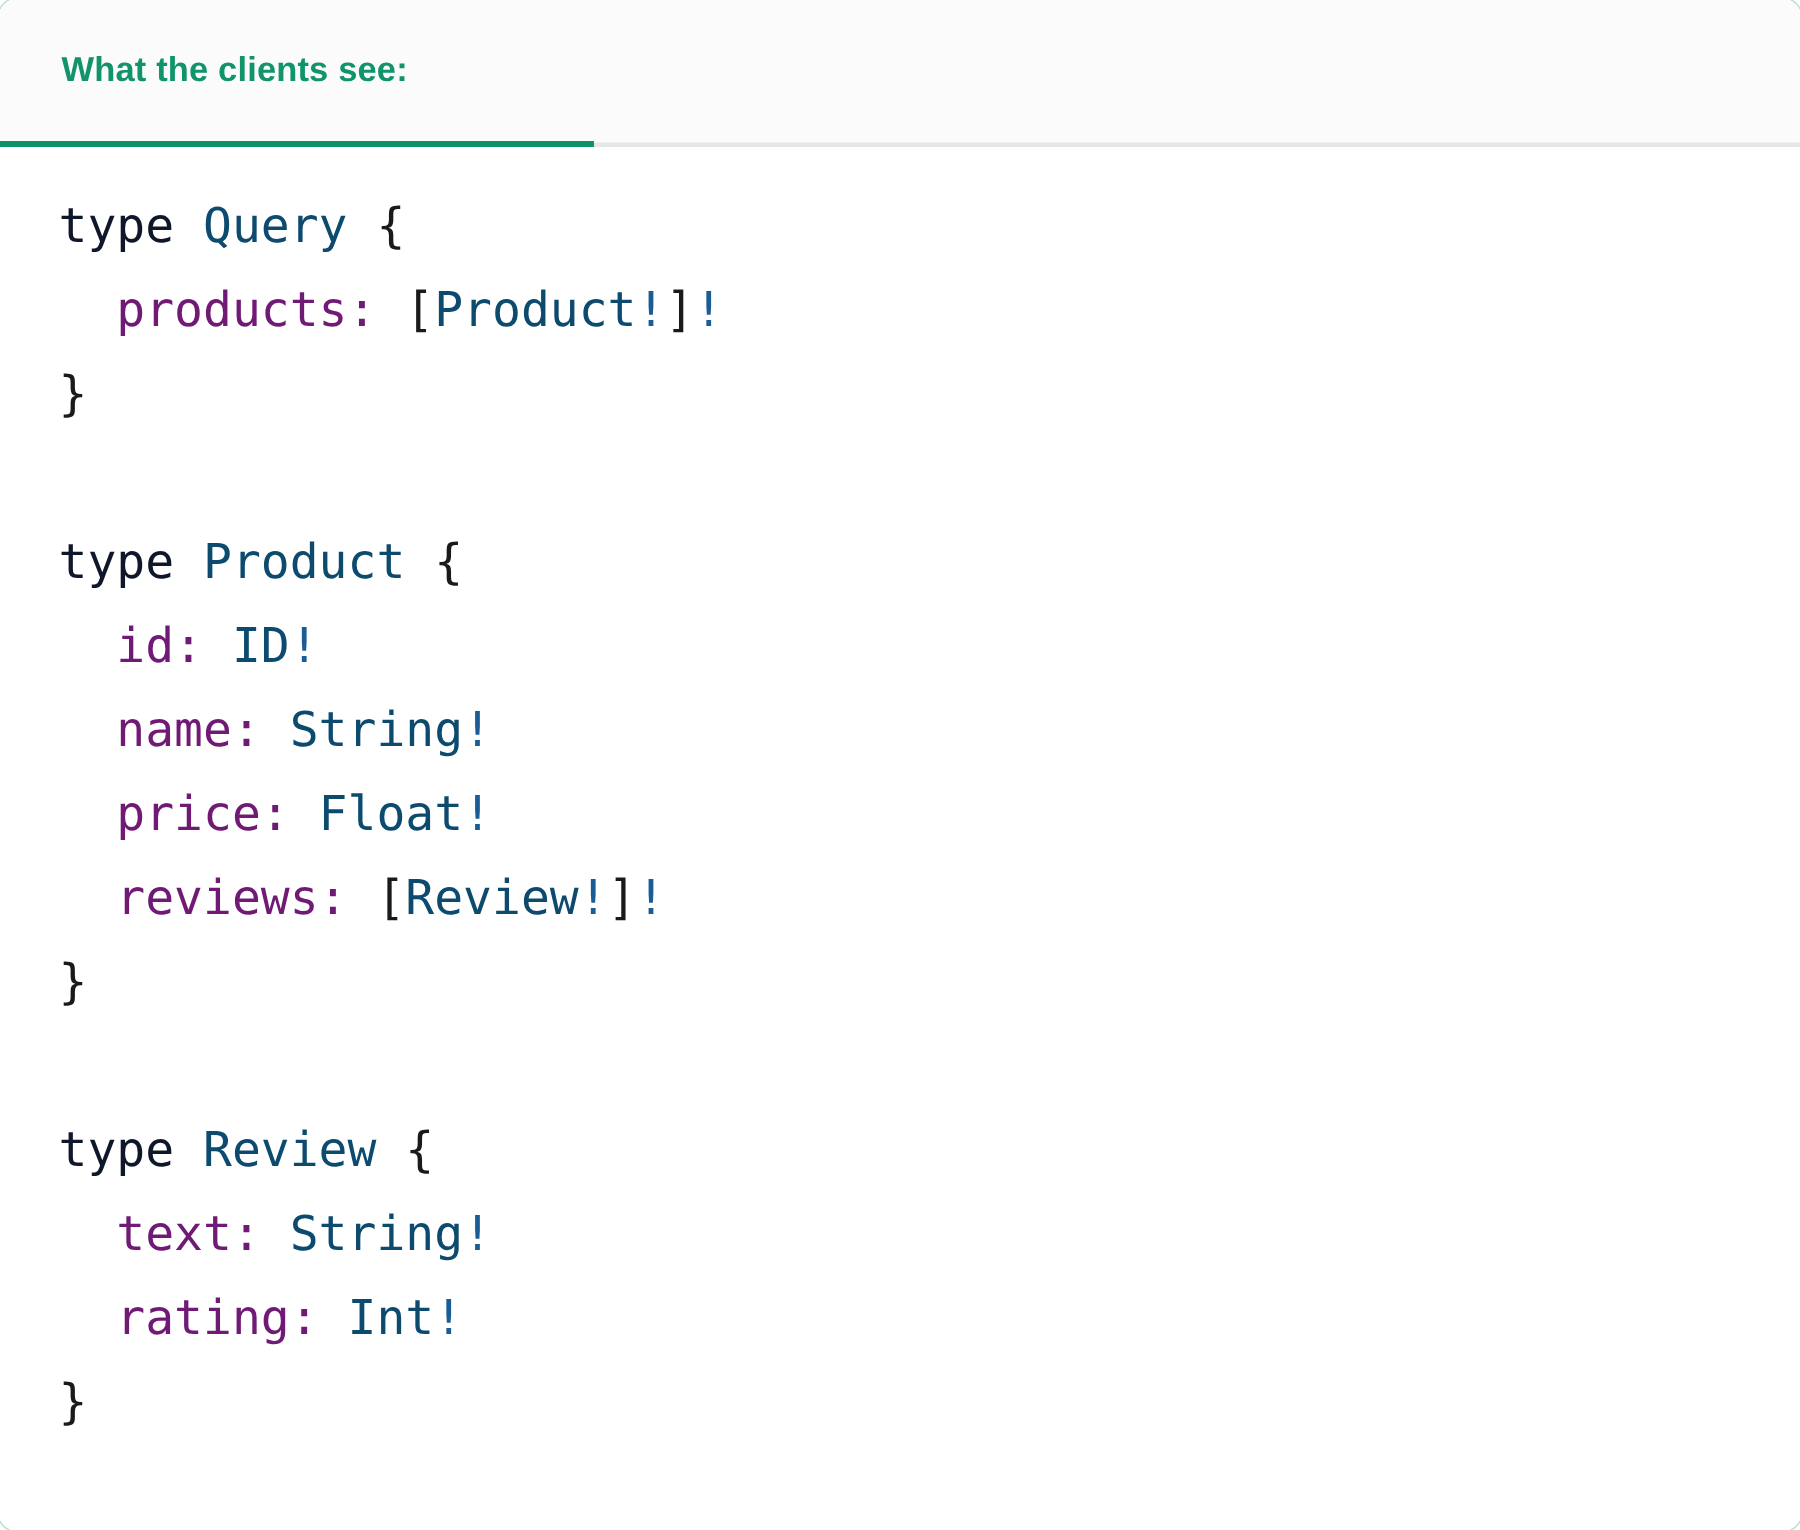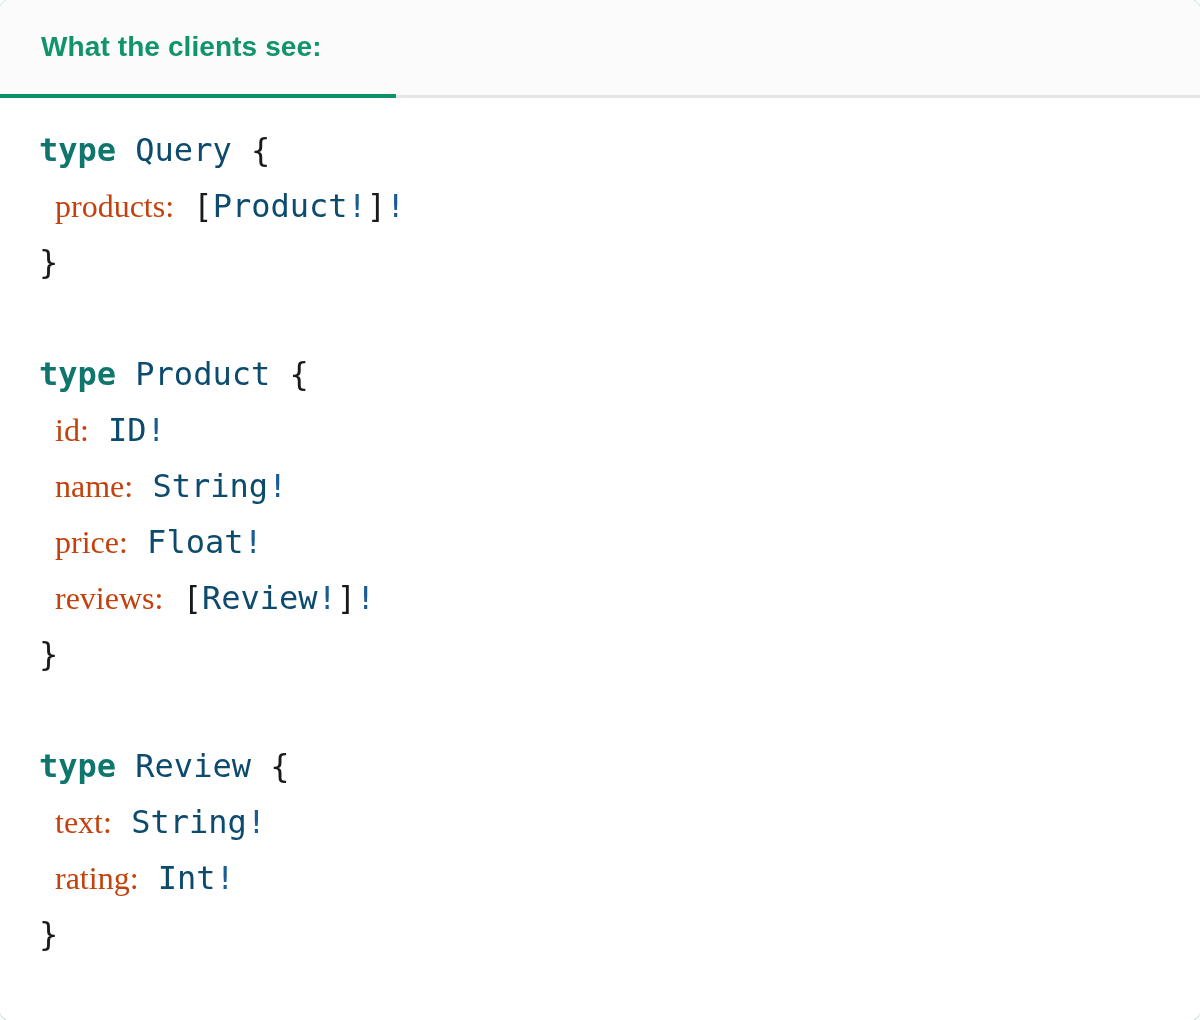--- a/index.html
+++ b/index.html
@@ -45,21 +45,21 @@
     box-sizing: border-box;
     background: #fbfbfb;
     border-bottom: 4px solid #0e9068;
     display: flex;
     align-items: center;
     padding-left: 42px;
   }
   .tab-label {
     color: #11936c;
     font-family: "Liberation Sans", sans-serif;
-    font-size: 28px;
+    font-size: 23px;
     font-weight: 600;
     letter-spacing: 0.1px;
     white-space: nowrap;
   }
 
   
   .code-body {
     position: relative;
     background: #ffffff;
     padding: 24px 0 0 0;
@@ -71,24 +71,24 @@
     padding: 0 0 0 40px;
     font-family: "DejaVu Sans Mono", "Liberation Mono", monospace;
     font-size: 32px;
     line-height: 56px;
     white-space: pre;
     color: #1a1a1a;
   }
   .ln { display: block; height: 56px; }
   .ln.blank { height: 56px; }
 
-  .tok-kw    { color: #0f766e; font-weight: bold; }   
+  .tok-kw    { color: #0f172a; }   
   .tok-type  { color: #0c4a6e; }   
   .tok-punct { color: #1a1a1a; }   
-  .tok-field { color: #c2410c; font-family: Liberation Serif, serif; }   
+  .tok-field { color: #701a75; }   
   .tok-bang  { color: #1a5d96; }   
 </style>
 </head>
 <body>
 
 <div class="card">
 
   <div class="tabstrip">
     <div class="tab">
       <span class="tab-label">What the clients see:</span>

